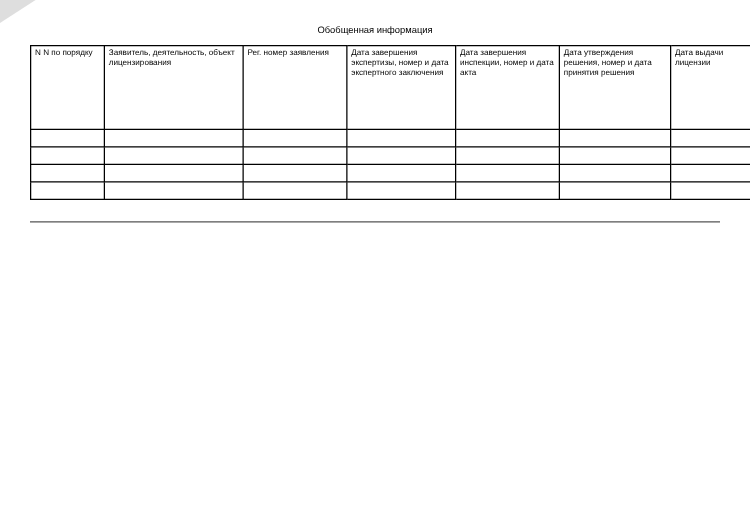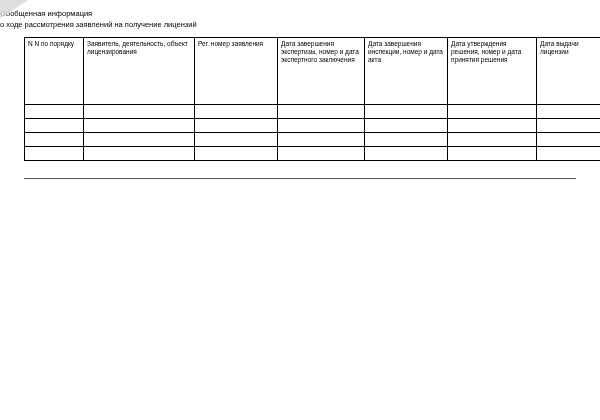--- a/index.html
+++ b/index.html
@@ -45,21 +45,22 @@
     color: #9b9b9b;
     font-size: 9px;
     letter-spacing: 1px;
     line-height: 26px;
     text-align: center;
     white-space: nowrap;
     opacity: 0.85;
   }
 
   .title-block {
-    padding-top: 8px;
+    padding-top: 18px;
+    text-align: center;
     font-size: 7.5px;
     line-height: 11px;
   }
   .title-line {
     display: block;
     white-space: nowrap;
   }
 
   .table-wrap {
     margin: 7px 24px 0 24px;
@@ -105,21 +106,20 @@
 <body>
 
 <div class="page">
 
   <div class="watermark">
     <div class="watermark-inner">NORMACS</div>
   </div>
 
   <div class="title-block">
     <span class="title-line">Обобщенная информация</span>
-    <span class="title-line">о ходе рассмотрения заявлений на получение лицензий</span>
   </div>
 
   <div class="table-wrap">
     <table class="info-table">
       <thead>
         <tr>
           <th class="col1">N N по порядку</th>
           <th class="col2">Заявитель, деятельность, объект лицензирования</th>
           <th class="col3">Рег. номер заявления</th>
           <th class="col4">Дата завершения экспертизы, номер и дата экспертного заключения</th>

